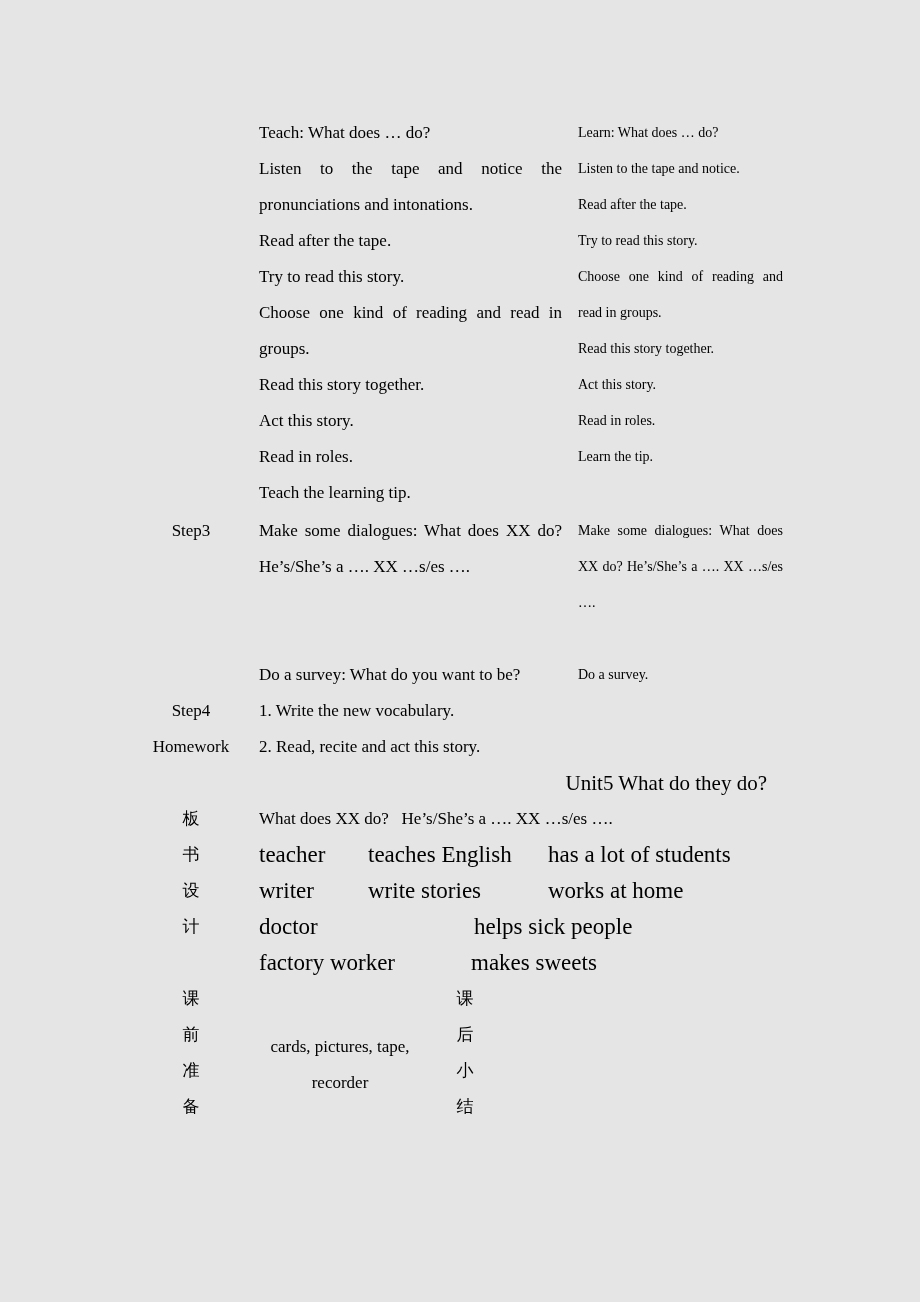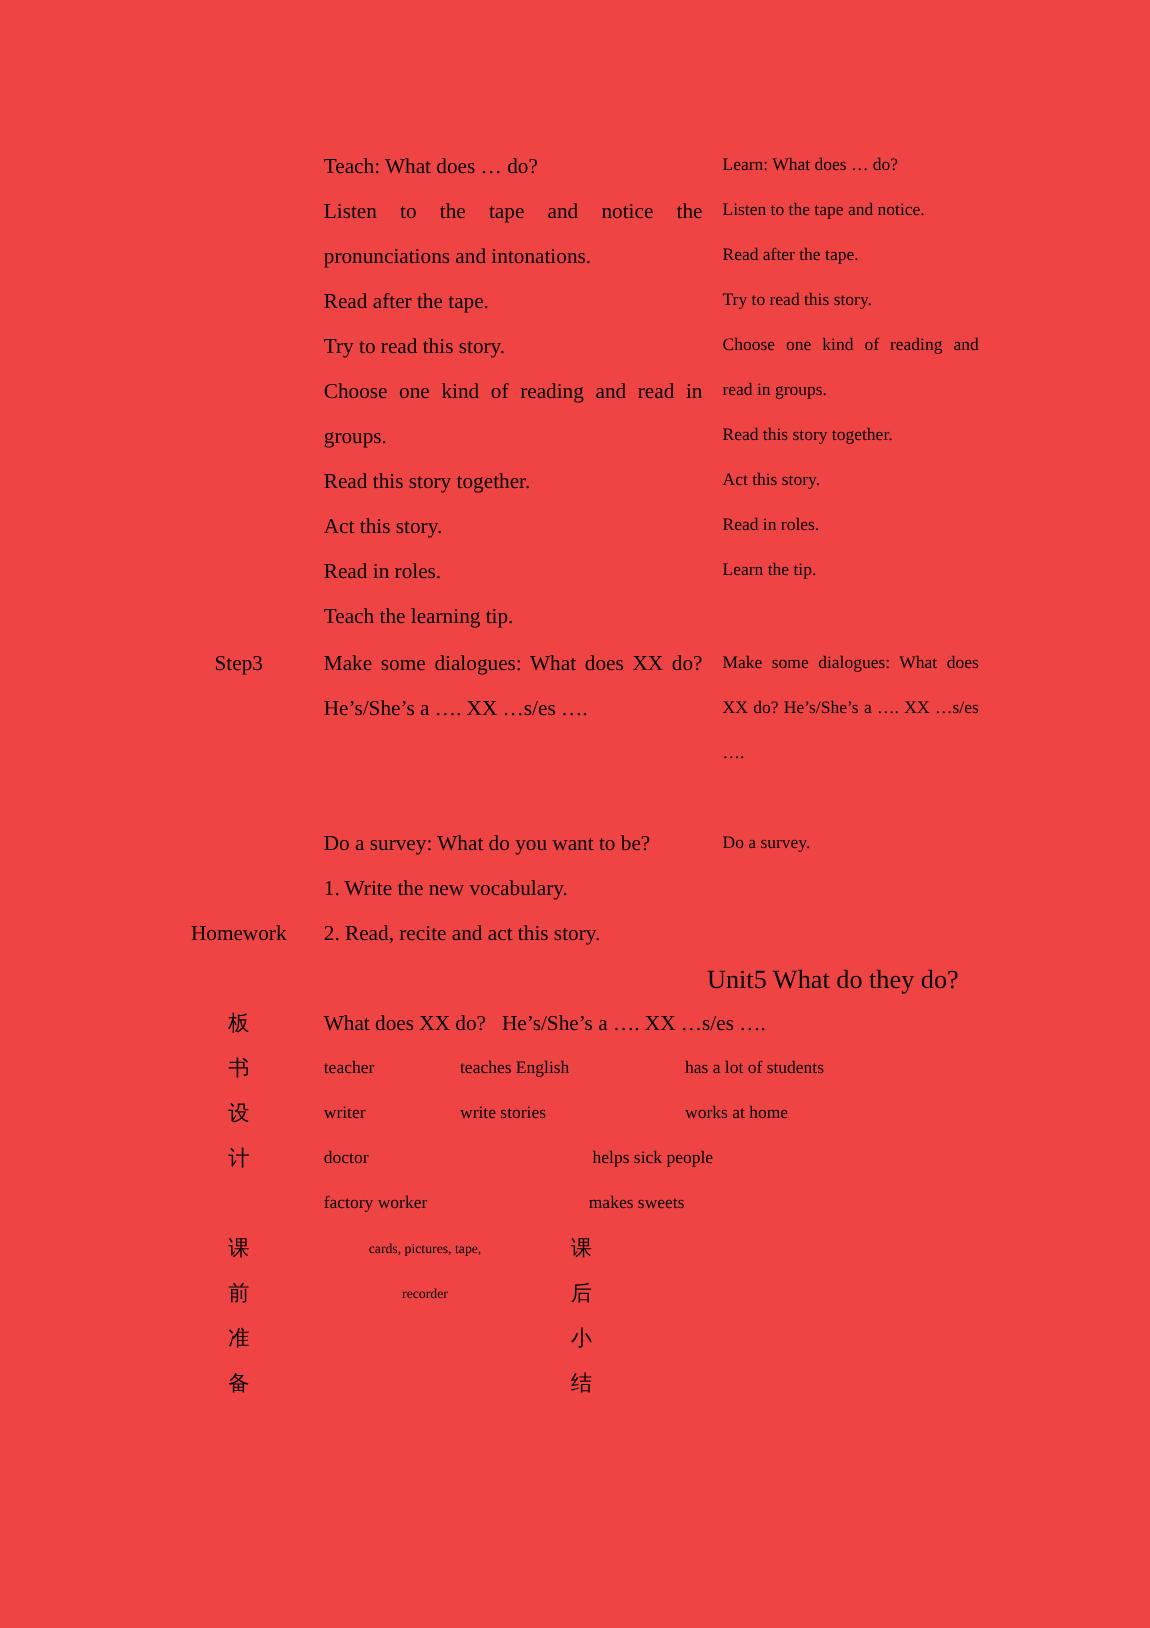--- a/index.html
+++ b/index.html
@@ -4,21 +4,21 @@
 <style>
   html, body {
     margin: 0;
     padding: 0;
     background: #ffffff;
   }
   .page {
     position: relative;
     width: 920px;
     height: 1302px;
-    background: #ef4444;
+    background: #e5e5e5;
     font-family: "Liberation Serif", "DejaVu Serif", serif;
     color: #000000;
     overflow: hidden;
   }
 
   
   .ln {
     position: absolute;
     font-size: 17px;
     line-height: 36px;
@@ -79,38 +79,39 @@
     font-size: 17px;
     line-height: 36px;
   }
   .vstack span {
     display: block;
   }
 
   
   .vocabrow {
     position: absolute;
-    font-size: 14px;
+    font-size: 23px;
     line-height: 36px;
     height: 36px;
   }
   .vocabrow span {
     position: absolute;
     white-space: nowrap;
     top: 0;
   }
 
   
   .materials {
     position: absolute;
     left: 230px;
     width: 220px;
     text-align: center;
-    font-size: 11px;
-    line-height: 36px;
+    font-size: 17px;
+    line-height: 36px;
+    margin-top: 48px;
   }
 </style>
 </head>
 <body>
 
 <div class="page">
 
   <div class="col-left" style="top:115px;">
     <p>Teach: What does … do?</p>
     <p class="j-last-left">Listen to the tape and notice the pronunciations and intonations.</p>
@@ -146,20 +147,21 @@
   <div class="col-right j-last-left" style="top:513px;">
     <p>Make some dialogues: What does XX do? He’s/She’s a …. XX …s/es ….</p>
   </div>
 
   <div class="col-right" style="top:657px;">
     <p>Do a survey.</p>
   </div>
 
   <div class="steplabel" style="top:513px;">Step3</div>
 
+  <div class="steplabel" style="top:693px;">Step4</div>
   <div class="steplabel" style="top:729px;">Homework</div>
 
   <div class="ln" style="left:259px; top:693px;">1. Write the new vocabulary.</div>
   <div class="ln" style="left:259px; top:729px;">2. Read, recite and act this story.</div>
 
   <div class="center-head" style="top:765px;">Unit5 What do they do?</div>
 
   <div class="vstack" style="left:176px; top:801px;">
     <span>板</span>
     <span>书</span>

